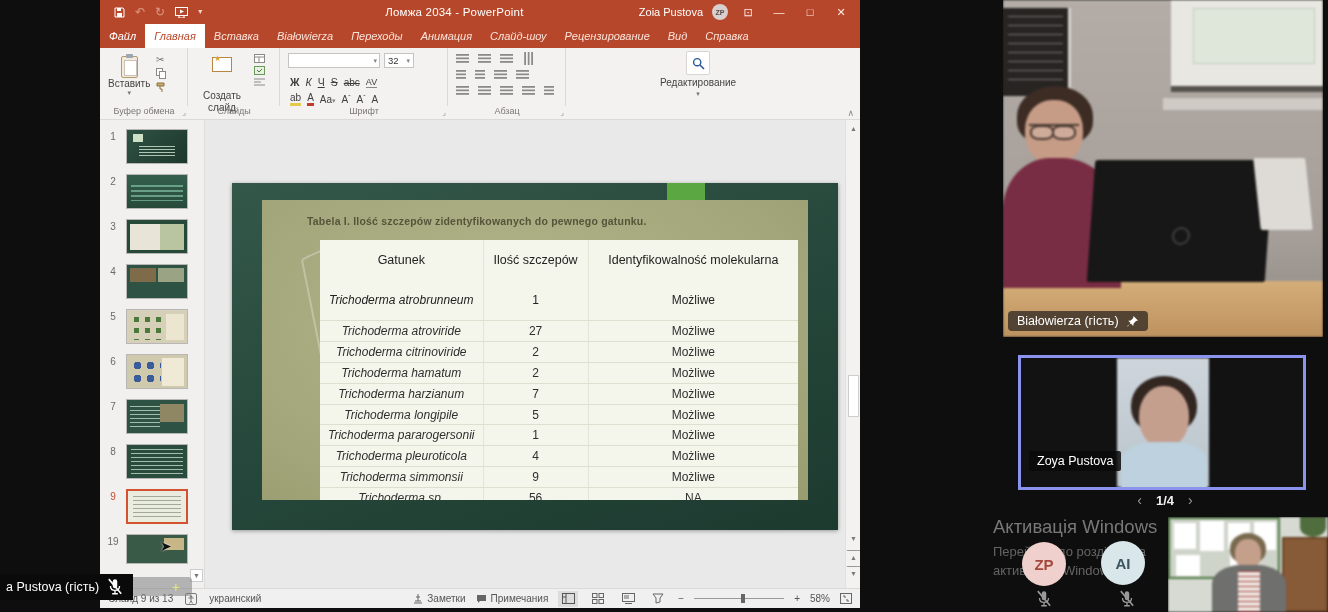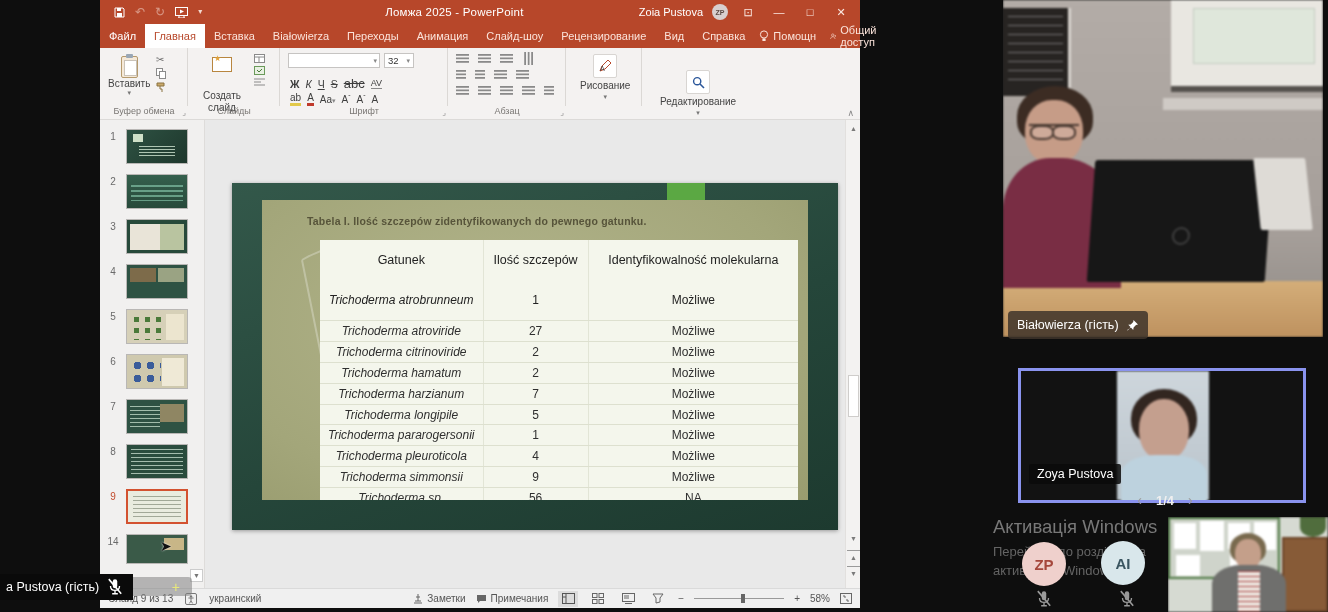--- a/index.html
+++ b/index.html
@@ -20,21 +20,21 @@
   .tb-right { display:flex; align-items:center; gap:9px; padding-right:8px; }
   .tb-user { font-size:11px; color:#fff; }
   .tb-avatar { width:16px; height:16px; border-radius:50%; background:#caa; color:#743;
                font-size:7px; display:flex; align-items:center; justify-content:center;
                background:#d8cfcf; color:#5c4a44; font-weight:bold; }
   .winbtn { width:22px; text-align:center; color:#fbe9e2; font-size:11px; }
 
   
   .menurow { left:0; top:24px; width:100%; height:24px; background:#B7472A; display:flex;
              align-items:stretch; font-size:11px; color:#fbe3da; }
-  .tabs { display:flex; }
+  .tabs { display:flex;font-style:italic; }
   .tab { padding:0 9px; display:flex; align-items:center; cursor:default; white-space:nowrap; }
   .tab.v-file { background:transparent; color:#fff; }
   .tab.active { background:#fff; color:#B7472A; }
   .menurow .spacer { flex:1; }
   .mr-right { display:flex; align-items:center; gap:4px; padding-right:10px; }
   .mr-item { display:flex; align-items:center; gap:4px; padding:0 5px; }
 
   
   .ribbon { left:0; top:48px; width:100%; height:72px; background:#F4F2F1;
             border-bottom:1px solid #DCDAD8; font-size:10px; color:#4a4a4a; }
@@ -185,25 +185,25 @@
   .t1-glasses:before { left:1px; } .t1-glasses:after { right:3px; }
   .t1-body { position:absolute; left:0px; top:158px; width:118px; height:130px; background:#7E2B44;
              border-radius:40% 50% 0 0; }
   .t1-laptop { position:absolute; left:88px; top:160px; width:178px; height:122px; background:#171717;
                border-radius:3px 10px 2px 2px; transform:skewX(-4deg); }
   .t1-laptop:after { content:""; position:absolute; left:46%; top:55%; width:14px; height:14px;
                border:2px solid #3f3f3f; border-radius:50%; }
   .t1-laptop2 { position:absolute; right:14px; top:158px; width:52px; height:72px; background:#dedbd6;
                 transform:skewX(6deg); border-radius:2px; }
 
-  .pinlabel { left:1008px; top:311px; height:28px; background:rgba(62,52,42,.85); color:#fff;
+  .pinlabel { left:1008px; top:311px; height:20px; background:rgba(62,52,42,.85); color:#fff;
               border-radius:4px; display:flex; align-items:center; gap:7px; padding:0 9px;
               font-size:12.5px; z-index:5; }
 
-  #tile2 { left:1018px; top:368px; width:288px; height:135px; border:3px solid #8A93EE; background:#121212; }
+  #tile2 { left:1018px; top:355px; width:288px; height:135px; border:3px solid #8A93EE; background:#121212; }
   .t2-photo { position:absolute; left:96px; top:0; width:92px; height:100%;
               background:linear-gradient(180deg,#cdd6dd 0%,#c2ccd4 55%,#b8c4cc 100%); }
   .t2-hair { position:absolute; left:110px; top:18px; width:66px; height:58px; background:#33261f;
              border-radius:50% 50% 45% 45%; }
   .t2-face { position:absolute; left:118px; top:28px; width:50px; height:62px; background:#C79E8C;
              border-radius:48%; }
   .t2-top { position:absolute; left:100px; top:84px; width:86px; height:48px; background:#BCD2DF;
             border-radius:40% 40% 0 0; }
   .t2-label { position:absolute; left:8px; bottom:16px; background:rgba(10,10,10,.85); color:#fff;
               font-size:12.5px; padding:3px 8px; border-radius:2px; z-index:4; }
@@ -271,21 +271,21 @@
       <span class="qbtn" style="opacity:.55">↻</span>
       <span class="qbtn">
         <svg width="13" height="11" viewBox="0 0 13 11">
             <rect x="0.5" y="0.5" width="12" height="8" fill="none" stroke="#fff"></rect>
             <path d="M5 2.5l4 2-4 2z" fill="#fff"></path>
             <path d="M4 9v2M9 9v2M3 11h7" stroke="#fff"></path>
           </svg>
       </span>
       <span class="qbtn" style="font-size:8px">▾</span>
     </div>
-    <div class="doc-title">Ломжа 2025  -  PowerPoint</div>
+    <div class="doc-title">Ломжа 2034  -  PowerPoint</div>
     <div class="tb-right">
       <span class="tb-user">Zoia Pustova</span>
       <span class="tb-avatar">ZP</span>
       <span class="winbtn">⊡</span>
       <span class="winbtn">—</span>
       <span class="winbtn">□</span>
       <span class="winbtn">✕</span>
     </div>
   </div>
 
@@ -296,37 +296,20 @@
         <span class="tab">Вставка</span>
         <span class="tab">Białowierza</span>
         <span class="tab">Переходы</span>
         <span class="tab">Анимация</span>
         <span class="tab">Слайд-шоу</span>
         <span class="tab">Рецензирование</span>
         <span class="tab">Вид</span>
         <span class="tab">Справка</span>
       </div>
     <div class="spacer"></div>
-    <div class="mr-right">
-      <span class="mr-item">
-        <svg width="10" height="12" viewBox="0 0 10 12">
-            <circle cx="5" cy="4.5" r="3.6" fill="none" stroke="#fbe3da"></circle>
-            <rect x="3.4" y="8.4" width="3.2" height="2.6" fill="#fbe3da"></rect>
-          </svg>
-        <span>Помощн</span>
-      </span>
-      <span class="mr-item">
-        <svg width="11" height="11" viewBox="0 0 11 11">
-            <circle cx="5" cy="3" r="2.2" fill="none" stroke="#fbe3da"></circle>
-            <path d="M1 10c0-2.4 1.8-4 4-4s4 1.6 4 4" fill="none" stroke="#fbe3da"></path>
-            <path d="M8.2 4.5h3M9.7 3v3" stroke="#fbe3da" stroke-width=".9"></path>
-          </svg>
-        <span>Общий доступ</span>
-      </span>
-    </div>
   </div>
 
   <div class="abs ribbon">
 
     <div class="rgroup" style="left:0;width:88px;">
       <div class="bigbtn abs" style="left:8px;top:5px;">
         <span class="clipboard"></span>
         <span>Вставить</span>
         <span style="font-size:7px;color:#777">▾</span>
       </div>
@@ -383,21 +366,21 @@
         <span class="sizebox">
             <span>32</span>
             <span style="font-size:7px;color:#888">▾</span>
           </span>
       </div>
       <div class="fbtnrow abs" style="left:10px;top:24px;">
         <span class="b">Ж</span>
         <span class="i">К</span>
         <span class="u">Ч</span>
         <span class="s">S</span>
-        <span class="s" style="font-size:13px">abc</span>
+        <span class="s" style="font-size:10px">abc</span>
         <span style="font-size:9px;border-bottom:1px solid #888">AV</span>
       </div>
       <div class="fbtnrow abs" style="left:10px;top:40px;font-size:10px;">
         <span style="border-bottom:3px solid #e2c94a">ab</span>
         <span style="border-bottom:3px solid #c0392b">A</span>
         <span>Aa<span style="font-size:7px;color:#888">▾</span></span>
         <span>A<span style="font-size:7px;vertical-align:top">ˆ</span></span>
         <span>A<span style="font-size:7px;vertical-align:top">ˇ</span></span>
         <span>A<span style="font-size:8px" ≯<="" span=""></span>
       </span>
@@ -421,34 +404,22 @@
       <div class="abs" style="left:8px;top:38px;display:flex;gap:9px;">
         <span class="parabars"></span>
         <span class="parabars"></span>
         <span class="parabars"></span>
         <span class="parabars"></span>
         <span class="parabars" style="width:10px"></span>
       </div>
     </div>
     <div class="glabel" style="left:348px;width:118px;"><span>Абзац</span><span class="dlg">⌟</span></div>
 
-    <div class="rgroup" style="left:466px;width:76px;border-right:1px solid #DBD8D5;">
-      <div class="vbtn abs" style="left:14px;top:6px;">
-        <span class="ic">
-          <svg width="14" height="14" viewBox="0 0 14 14">
-              <path d="M2 12l2-5 6-6 3 3-6 6z" fill="none" stroke="#B7472A"></path>
-              <text x="2" y="12" font-size="7" fill="#444">A</text>
-            </svg>
-        </span>
-        <span>Рисование</span>
-        <span style="font-size:7px;color:#777">▾</span>
-      </div>
-    </div>
     <div class="rgroup" style="left:542px;width:104px;border-right:none;">
-      <div class="vbtn abs" style="left:18px;top:22px;">
+      <div class="vbtn abs" style="left:18px;top:3px;">
         <span class="ic">
           <svg width="13" height="13" viewBox="0 0 13 13">
               <circle cx="5.2" cy="5.2" r="3.6" fill="none" stroke="#2b579a" stroke-width="1.4"></circle>
               <path d="M8 8l4 4" stroke="#2b579a" stroke-width="1.6"></path>
             </svg>
         </span>
         <span>Редактирование</span>
         <span style="font-size:7px;color:#777">▾</span>
       </div>
     </div>
@@ -489,21 +460,21 @@
         </div>
           <div class="thumb-item v-text">
           <span class="thumb-num">8</span>
           <span class="thumb-box"></span>
         </div>
           <div class="thumb-item v-table selected">
           <span class="thumb-num">9</span>
           <span class="thumb-box"></span>
         </div>
           <div class="thumb-item v-partial">
-          <span class="thumb-num">14</span>
+          <span class="thumb-num">19</span>
           <span class="thumb-box"></span>
         </div>
         </div>
       <span class="thumbs-downarrow">▼</span>
       <span class="cursor-arrow">➤</span>
     </div>
 
     <div class="canvas">
       <div class="slide">
         <span class="accent-sq"></span>

